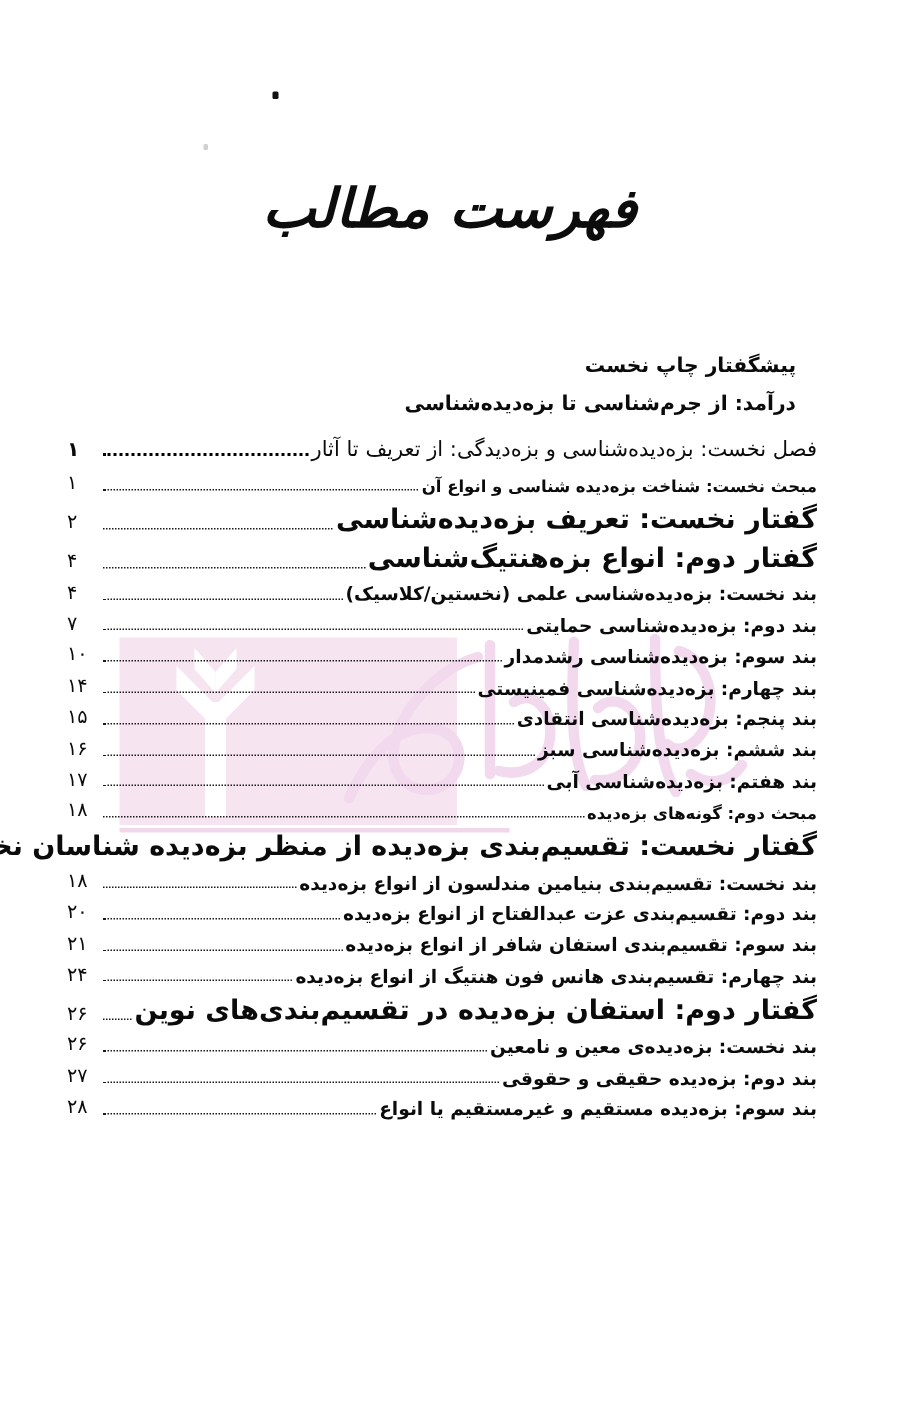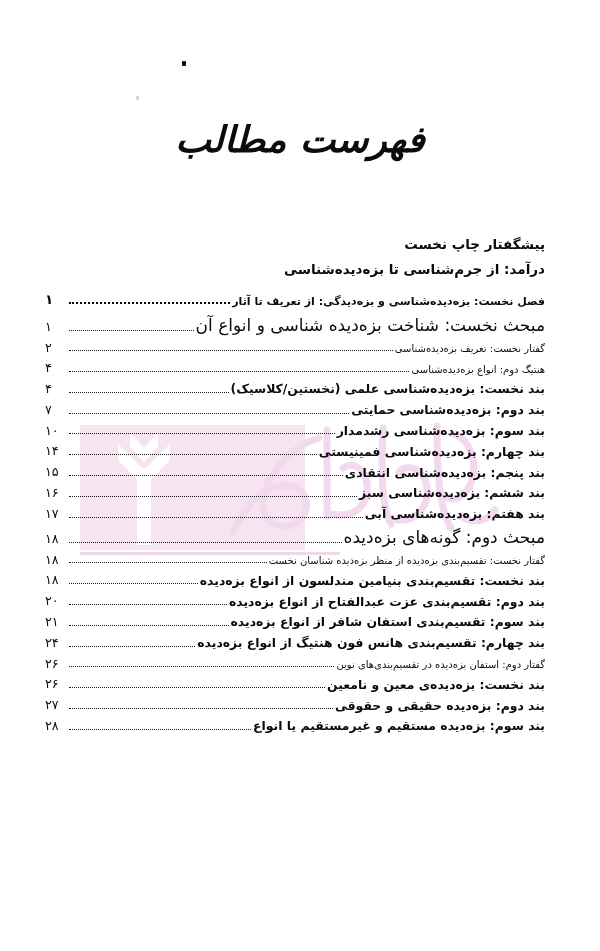--- a/index.html
+++ b/index.html
@@ -97,21 +97,21 @@
     font-weight: 700;
     font-style: italic;
     color: #0c0c0c;
     letter-spacing: 1px;
     transform: scaleX(1.05);
   }
 
   .front-matter {
     position: absolute;
     top: 232px;
-    right: 55px;
+    right: 69px;
     left: 55px;
   }
   .front-line {
     text-align: right;
     font-size: 13.5px;
     font-weight: 700;
     color: #0b0b0b;
     line-height: 25px;
     white-space: nowrap;
   }
@@ -135,30 +135,30 @@
   .toc-row.lvl-sub     { margin-bottom: 7px; }
   .toc-row.lvl-item    { margin-bottom: 7px; }
 
   .toc-label {
     font-size: 12.6px;
     color: #0b0b0b;
     flex: 0 0 auto;
     padding-bottom: 1px;
   }
   .lvl-chapter .toc-label {
+    font-size: 14px;
+    font-weight: 400;
+  }
+  .lvl-section .toc-label {
     font-size: 11px;
     font-weight: 700;
   }
-  .lvl-section .toc-label {
-    font-size: 17px;
-    font-weight: 400;
-  }
   .lvl-sub .toc-label {
-    font-size: 10px;
-    font-weight: 400;
+    font-size: 18px;
+    font-weight: 700;
   }
   .lvl-item .toc-label {
     font-size: 12.4px;
     font-weight: 700;
   }
 
   .toc-leader {
     flex: 1 1 auto;
     min-width: 8px;
     margin: 0 2px 4px 2px;
@@ -234,21 +234,21 @@
           <span class="toc-label">مبحث نخست: شناخت بزه‌دیده شناسی و انواع آن</span>
           <span class="toc-leader"></span>
           <span class="toc-page">۱</span>
         </div>
         <div class="toc-row lvl-sub">
           <span class="toc-label">گفتار نخست: تعریف بزه‌دیده‌شناسی</span>
           <span class="toc-leader"></span>
           <span class="toc-page">۲</span>
         </div>
         <div class="toc-row lvl-sub">
-          <span class="toc-label">هنتیگ دوم: انواع بزه‌دیده‌شناسی</span>
+          <span class="toc-label">گفتار دوم: انواع بزه‌هنتیگ‌شناسی</span>
           <span class="toc-leader"></span>
           <span class="toc-page">۴</span>
         </div>
         <div class="toc-row lvl-item">
           <span class="toc-label">بند نخست: بزه‌دیده‌شناسی علمی (نخستین/کلاسیک)</span>
           <span class="toc-leader"></span>
           <span class="toc-page">۴</span>
         </div>
         <div class="toc-row lvl-item">
           <span class="toc-label">بند دوم: بزه‌دیده‌شناسی حمایتی</span>

